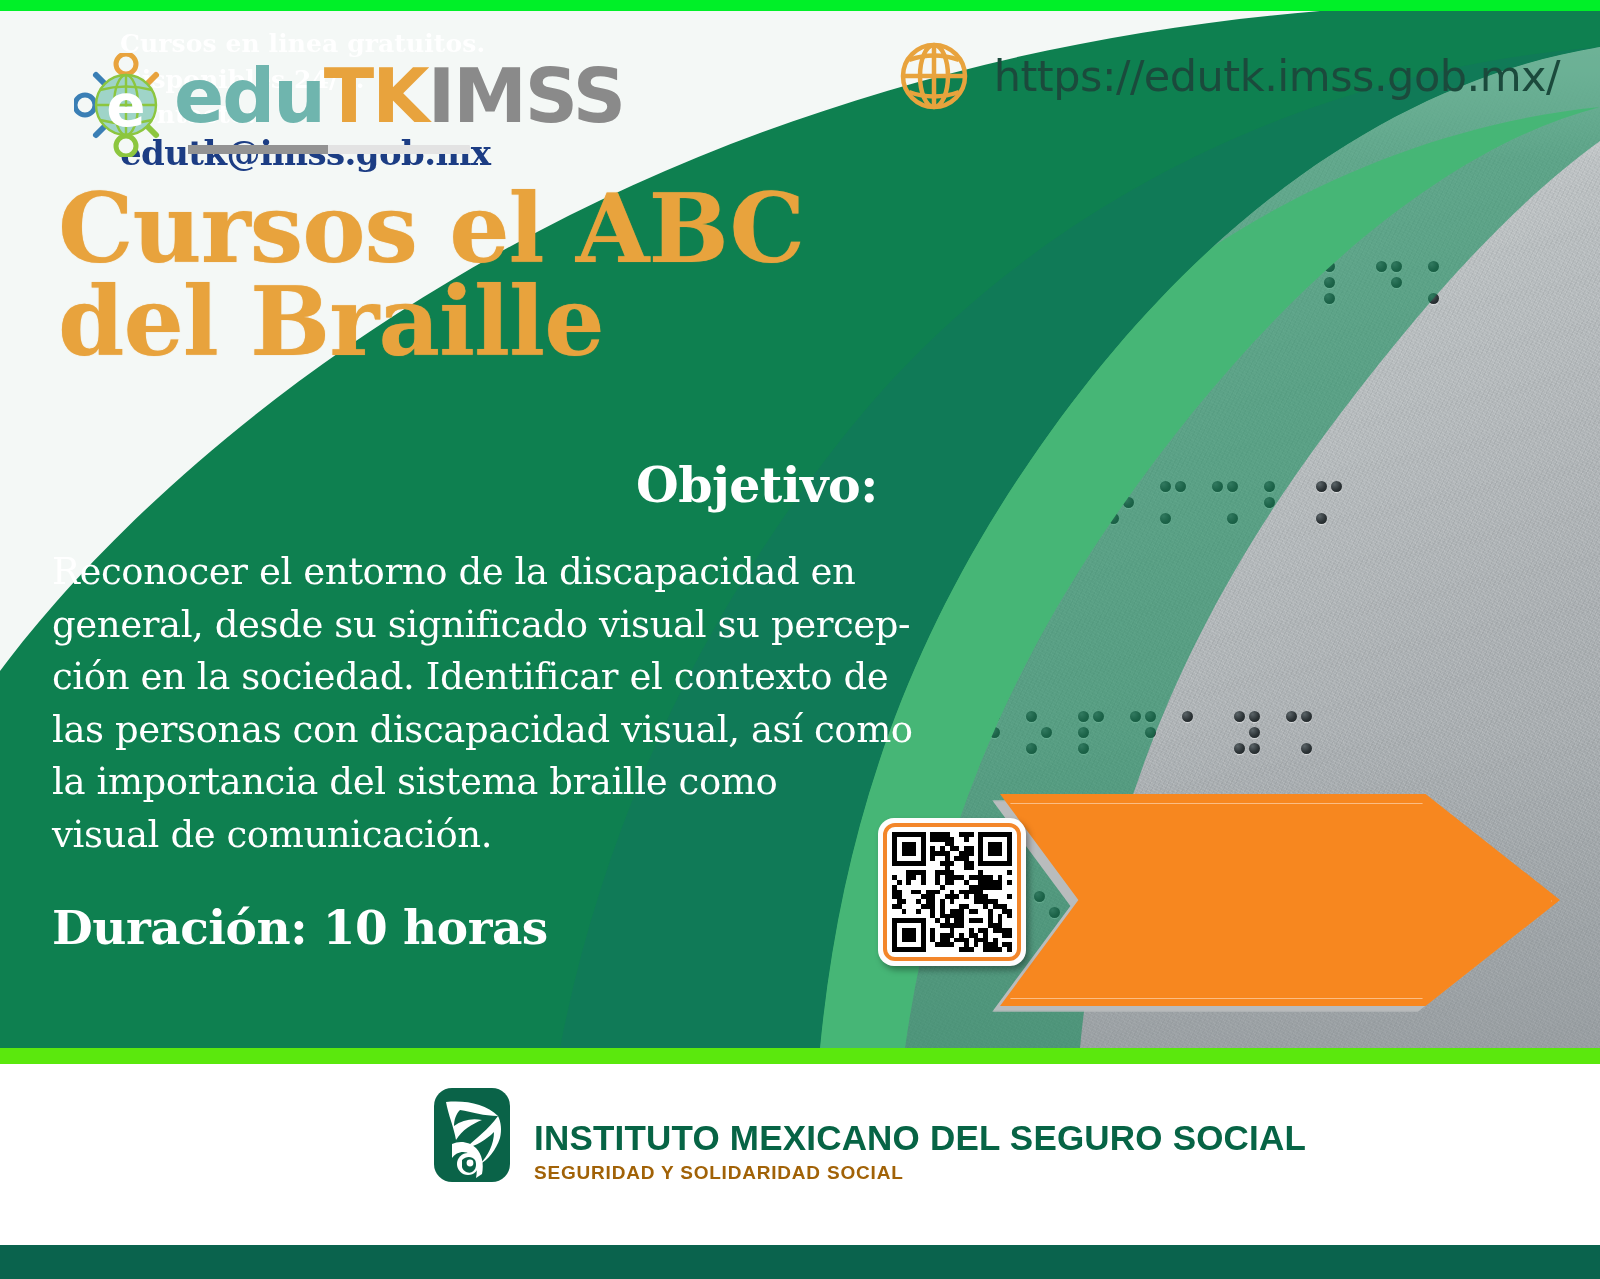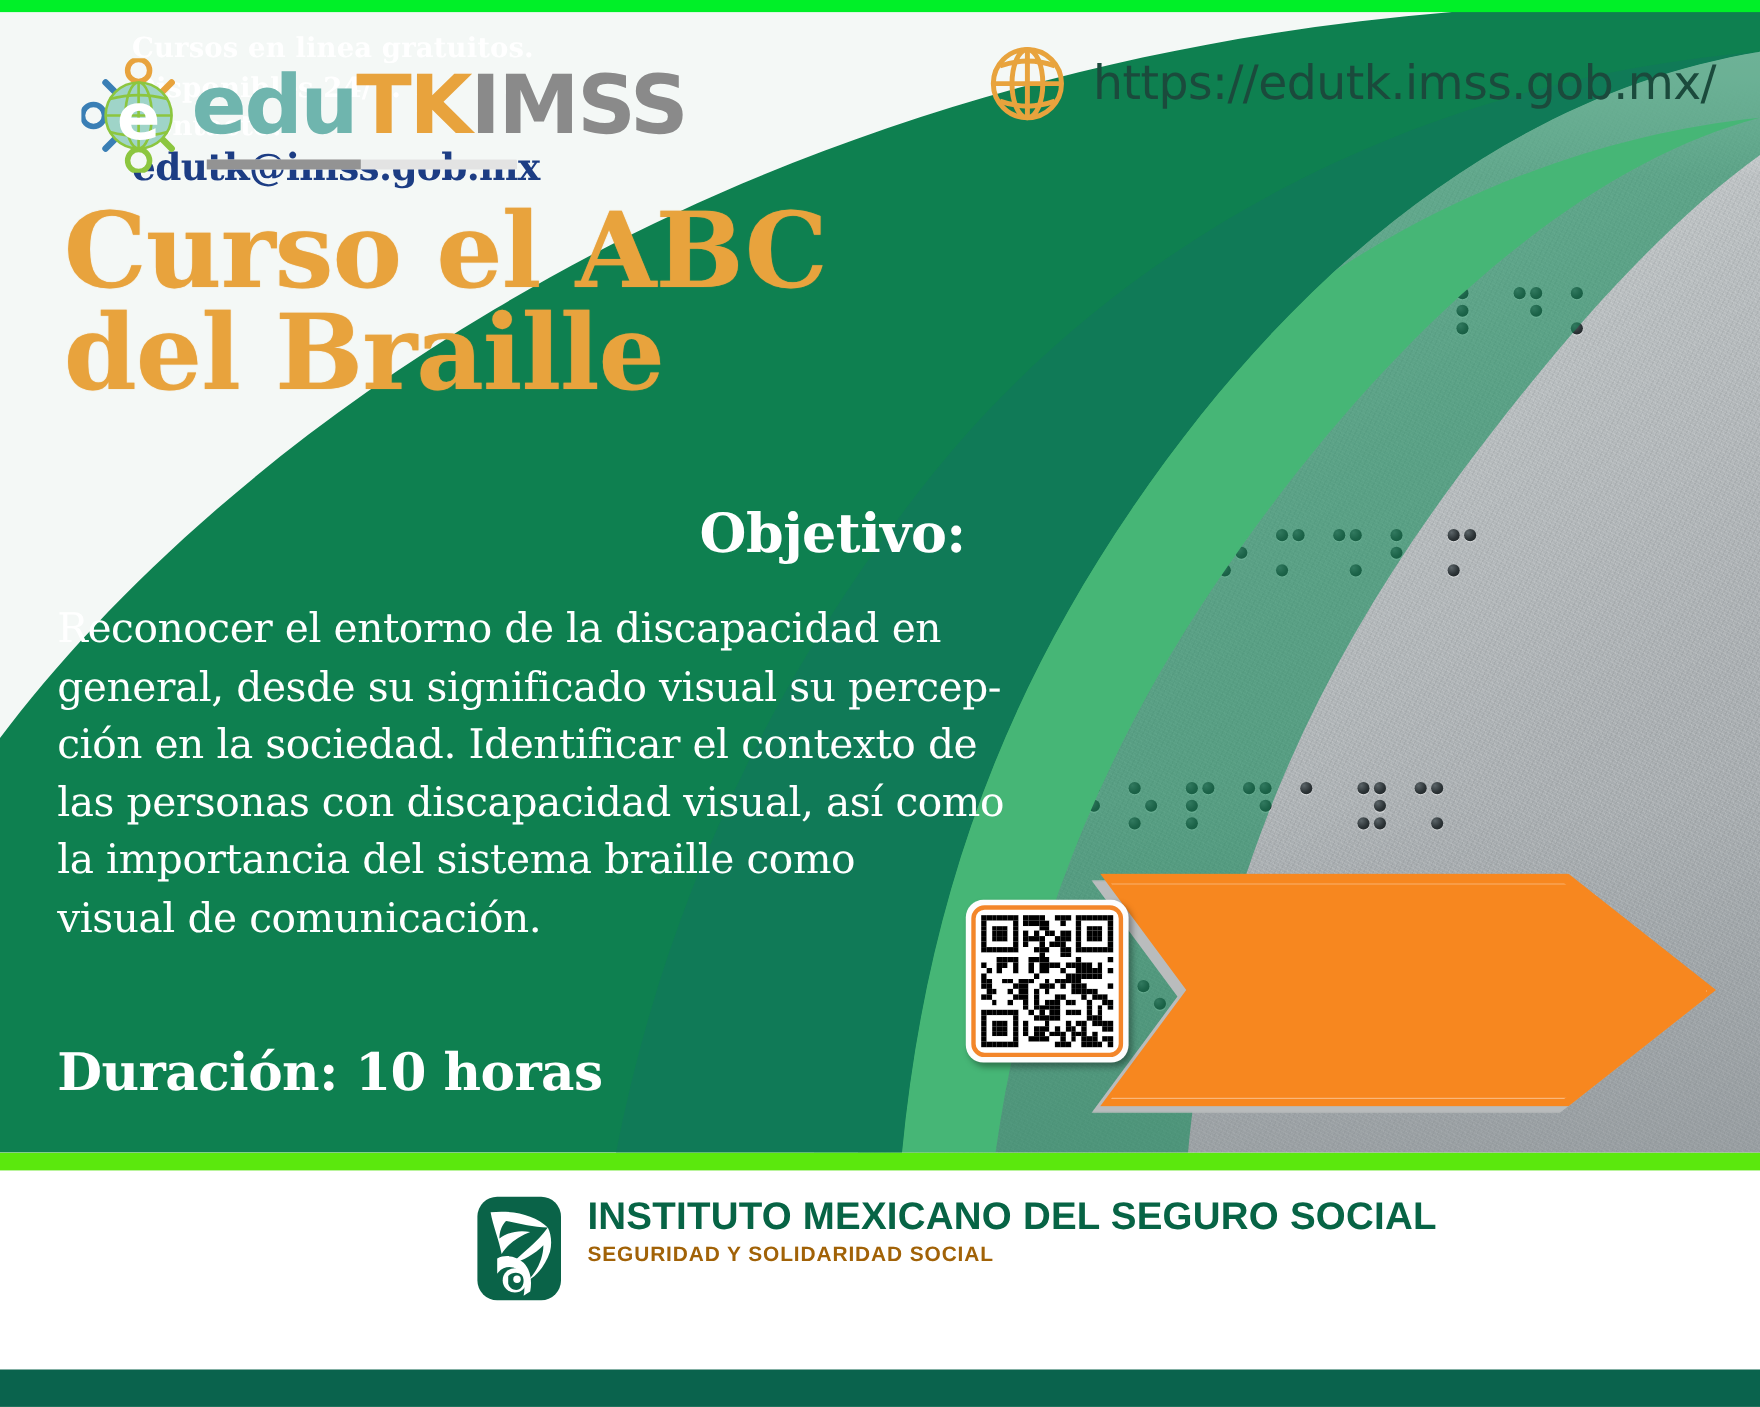--- a/index.html
+++ b/index.html
@@ -81,21 +81,21 @@
   .body-copy{
     position:absolute;left:52px;top:546px;width:845px;z-index:25;
     font-family:"DejaVu Serif","Liberation Serif",serif;
     font-size:37px;line-height:1.42;color:#ffffff;letter-spacing:-.4px;
   }
   .body-copy span{display:block;white-space:nowrap;}
 
   .duracion{
     position:absolute;left:52px;top:900px;z-index:25;
     font-family:"DejaVu Serif","Liberation Serif",serif;font-weight:bold;
-    font-size:47px;color:#ffffff;letter-spacing:-.5px;white-space:nowrap;margin-top:48px;
+    font-size:47px;color:#ffffff;letter-spacing:-.5px;white-space:nowrap;
   }
 
   
   .qr-card{
     position:absolute;left:878px;top:818px;width:148px;height:148px;z-index:28;
     background:#fdfdfd;border-radius:16px;
     box-shadow:3px 4px 6px rgba(0,0,0,.35);
     padding:5px;box-sizing:border-box;
   }
   .qr-inner{width:100%;height:100%;border:4px solid #f3862a;border-radius:12px;box-sizing:border-box;
@@ -125,21 +125,21 @@
     font-family:"DejaVu Serif","Liberation Serif",serif;font-weight:bold;
     font-size:25px;line-height:1.42;color:#ffffff;letter-spacing:.1px;
   }
   .arrow-text .mail{display:block;color:#1c3d84;font-size:34px;line-height:1.12;letter-spacing:-.6px;margin-top:1px;}
 
   
   .midbar{position:absolute;left:0;top:1048px;width:1600px;height:16px;background:#5be80d;z-index:40;}
 
   
   .footer{position:absolute;left:0;top:1064px;width:1600px;height:181px;background:#ffffff;z-index:35;}
-  .imss-lockup{position:absolute;left:432px;top:22px;display:flex;align-items:flex-start;gap:22px;}
+  .imss-lockup{position:absolute;left:432px;top:22px;display:flex;align-items:flex-end;gap:22px;}
   .imss-mark{width:80px;height:98px;flex:0 0 auto;}
   .imss-words{display:flex;flex-direction:column;justify-content:center;}
   .imss-l1{font-family:"Liberation Sans",sans-serif;font-weight:bold;font-size:35px;color:#076445;letter-spacing:.2px;white-space:nowrap;}
   .imss-l2{font-family:"Liberation Sans",sans-serif;font-weight:bold;font-size:19px;color:#a16207;letter-spacing:.8px;margin-top:4px;white-space:nowrap;}
 
   .bottombar{position:absolute;left:0;top:1245px;width:1600px;height:34px;background:#0a634d;z-index:40;}
 </style>
 </head>
 <body>
 
@@ -386,21 +386,21 @@
           <line x1="38" y1="7" x2="38" y2="69"></line>
           <path d="M 13 22 Q 38 13 63 22"></path>
           <path d="M 13 54 Q 38 63 63 54"></path>
         </g>
       </svg>
       <span class="url-text">https://edutk.imss.gob.mx/</span>
     </div>
   </div>
 
   <div class="title">
-    <span>Curso el ABC</span>
+    <span>Cursos el ABC</span>
     <span>del Braille</span>
   </div>
 
   <div class="objetivo">Objetivo:</div>
 
   <div class="body-copy">
     <span>Reconocer el entorno de la discapacidad en</span>
     <span>general, desde su significado visual su percep-</span>
     <span>ción en la sociedad. Identificar el contexto de</span>
     <span>las personas con discapacidad visual, así como</span>

